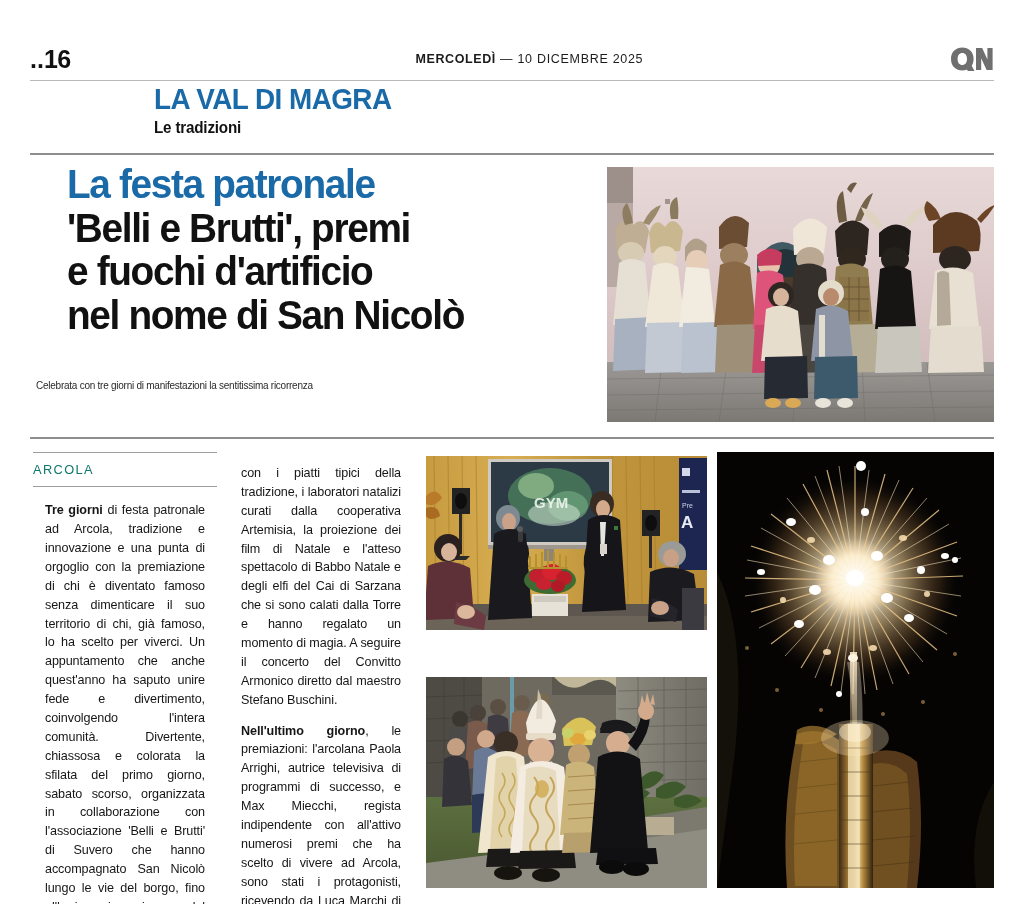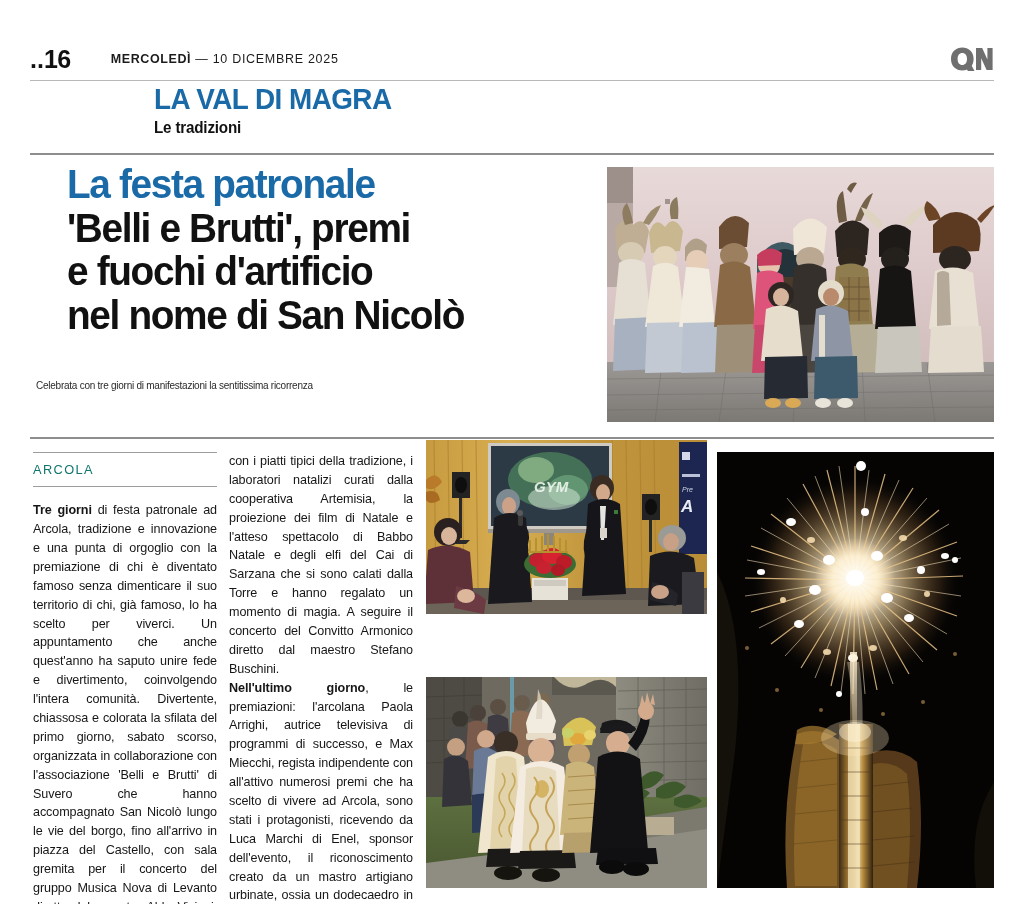--- a/index.html
+++ b/index.html
@@ -33,20 +33,21 @@
     font-size: 25px;
     font-weight: bold;
     letter-spacing: -0.5px;
     white-space: nowrap;
   }
   .page-number .dots { letter-spacing: 0px; }
   .dateline {
     font-size: 12.5px;
     letter-spacing: 0.7px;
     color: #1b1b1b;
+    text-align: center;
     flex: 1;
     margin-left: 40px;
   }
   .dateline b { font-weight: bold; letter-spacing: 0.6px; }
   .qn-logo {
     width: 46px; height: 26px;
     position: relative;
     overflow: hidden;
   }
   .qn-logo svg { display: block; }
@@ -149,21 +150,21 @@
     font-size: 12.6px;
     line-height: 1.50;
     color: #161616;
     text-align: justify;
     letter-spacing: -0.1px;
     hyphens: manual;
   }
   .col1 { left: 33px; }
   .col2 { left: 229px; }
 
-  .col p { margin: 0; }
+  .col p { margin: 12px; }
 
   .kicker-block { margin-bottom: 14px; }
   .kicker-rule-top {
     height: 1px; background: #9d9d9d; margin-bottom: 7px;
   }
   .kicker-rule-bot {
     height: 1px; background: #9d9d9d; margin-top: 7px;
   }
   .kicker {
     font-size: 12.8px;
@@ -175,21 +176,21 @@
   .lead-in { font-weight: bold; }
 
   
   .photo {
     position: absolute;
     overflow: hidden;
     background: #bdb5ad;
   }
   .photo svg { display: block; }
 
-  .photo-ceremony { left: 426px; top: 440px; width: 281px; height: 174px; font-style: italic; }
+  .photo-ceremony { left: 426px; top: 456px; width: 281px; height: 174px; }
   .photo-procession { left: 426px; top: 677px; width: 281px; height: 211px; }
   .photo-fireworks { left: 717px; top: 452px; width: 277px; height: 436px; background: #040404; }
 </style>
 </head>
 <body>
 
 <div class="page">
 
   <div class="masthead">
     <div class="page-number">

